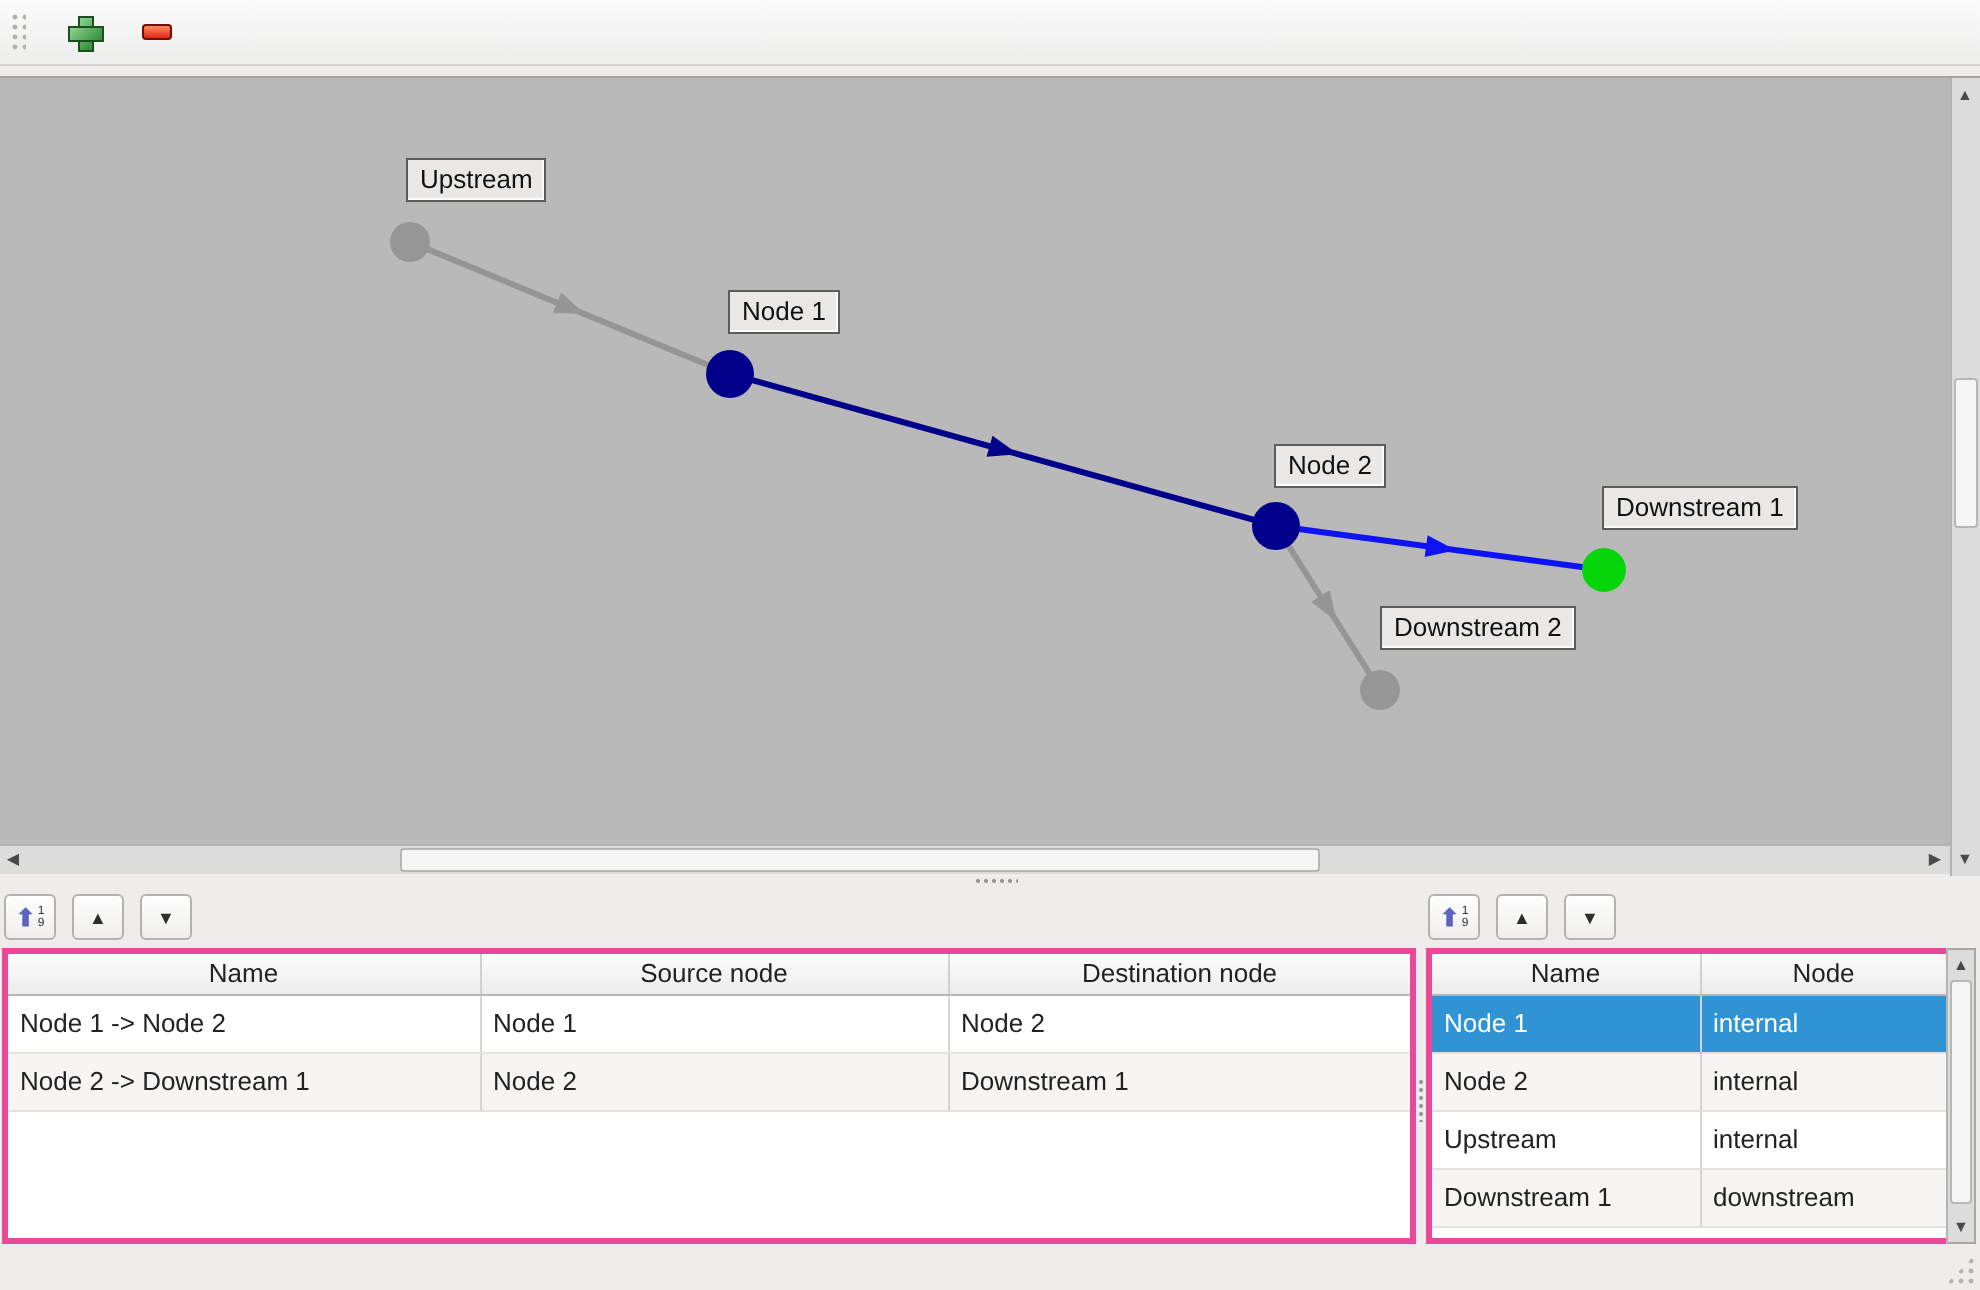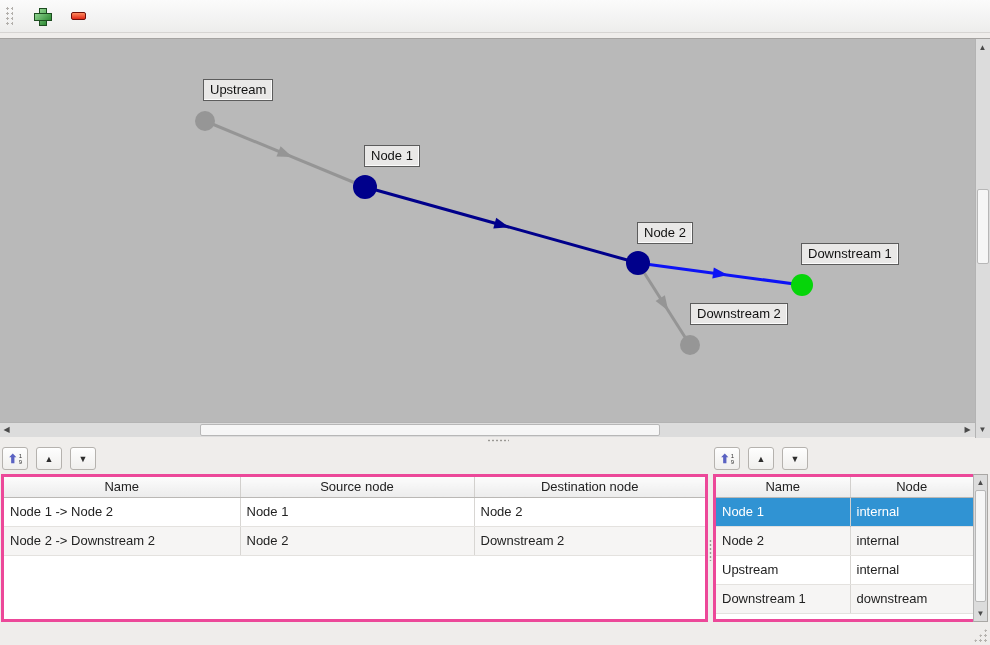--- a/index.html
+++ b/index.html
@@ -178,23 +178,23 @@
               <th>Destination node</th>
             </tr>
           </thead>
         <tbody id="edges-body">
             <tr>
               <td>Node 1 -&gt; Node 2</td>
               <td>Node 1</td>
               <td>Node 2</td>
             </tr>
             <tr>
-              <td>Node 2 -&gt; Downstream 2</td>
+              <td>Node 2 -&gt; Downstream 1</td>
               <td>Node 2</td>
-              <td>Downstream 2</td>
+              <td>Downstream 1</td>
             </tr>
           </tbody>
       </table>
     </div>
   </div>
 
   <div class="v-splitter">
     <div class="dots"></div>
   </div>
 

